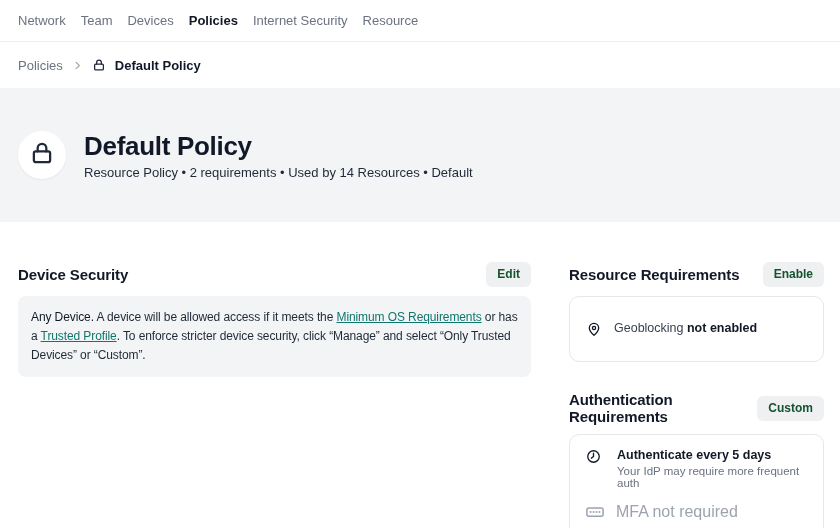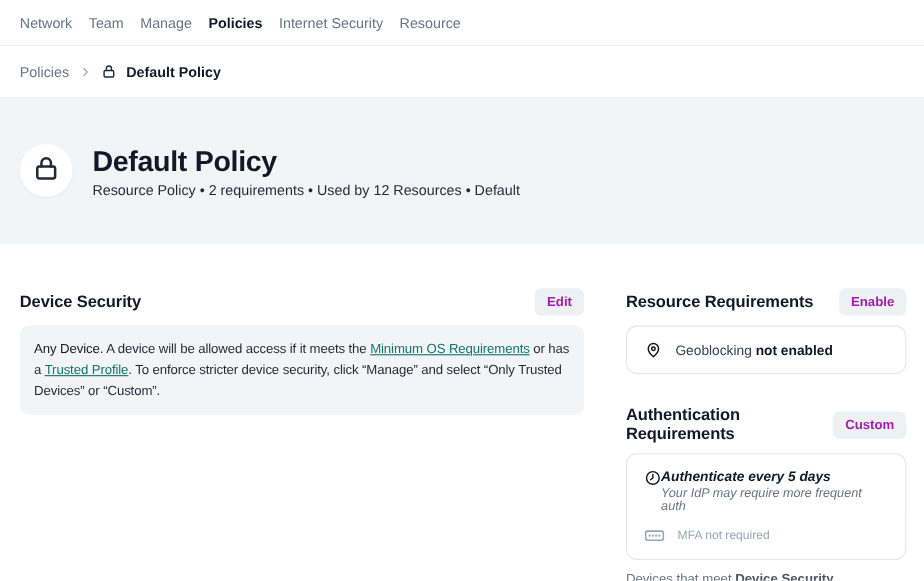--- a/index.html
+++ b/index.html
@@ -49,63 +49,63 @@
   .col-right { width:255px; flex:none; }
 
   .section-head {
     display:flex; justify-content:space-between; align-items:center;
     margin-bottom:9px; min-height:25px;
   }
   .section-title { font-size:15px; font-weight:700; color:#111827; letter-spacing:-0.1px; }
   .btn {
     background:#eef0f2; border:none; border-radius:6px;
     padding:6px 11px; font-family:inherit;
-    font-size:12px; font-weight:600; color:#a21caf; cursor:pointer;
+    font-size:12px; font-weight:600; color:#14532d; cursor:pointer;
     line-height:13px;
     text-align:center;
   }
 
   .info-box {
     background:#f3f4f5; border-radius:8px;
     padding:12px 13px; font-size:12px; line-height:19px; color:#1f2937;
     letter-spacing:-0.1px;
   }
   .info-box .lead { font-weight:400; color:#111827; }
   .info-box .ilink { text-decoration:underline; color:#0f766e; cursor:pointer; }
 
   .card {
     background:#ffffff; border:1px solid #e5e7eb; border-radius:10px;
   }
-  .geo-card { padding:13px 16px; display:flex; align-items:flex-end; gap:12px; }
+  .geo-card { padding:24px 16px; display:flex; align-items:flex-start; gap:12px; }
   .geo-card svg { flex:none; display:block; stroke:#111827; }
   .geo-text { font-size:12.5px; color:#374151; }
   .geo-text b { font-weight:700; color:#111827; }
 
   .auth-card { padding:13px 16px 15px; margin-bottom:9px; }
-  .auth-row1 { display:flex; gap:0;font-style:italic; }
+  .auth-row1 { display:flex; gap:16px; }
   .auth-row1 svg { flex:none; display:block; margin-top:1px; stroke:#111827; }
   .auth-line1 { font-size:12.5px; font-weight:600; color:#111827; }
   .auth-line1 b { font-weight:700; }
   .auth-line2 { font-size:11.5px; color:#6b7280; margin-top:3px; }
   .mfa-row { display:flex; align-items:center; gap:12px; margin-top:14px; }
   .mfa-row svg { flex:none; display:block; }
-  .mfa-text { font-size:11px; color:#9ca3af; }
+  .mfa-text { font-size:16px; color:#9ca3af; }
 
   .footnote { font-size:12px; line-height:17.5px; color:#6b7280; }
   .footnote .flink { font-weight:700; text-decoration:underline; color:#4b5563; cursor:pointer; }
 
   .auth-section { margin-top:29px; }
 </style>
 </head>
 <body>
 
 <div class="topnav">
   <span class="nav-item">Network</span>
   <span class="nav-item">Team</span>
-  <span class="nav-item">Manage</span>
+  <span class="nav-item">Devices</span>
   <span class="nav-item active">Policies</span>
   <span class="nav-item">Internet Security</span>
   <span class="nav-item">Resource</span>
 </div>
 
 <div class="breadcrumb">
   <span class="crumb-root">Policies</span>
   <span class="crumb-sep">
     <svg width="11" height="11" viewBox="0 0 24 24" fill="none" stroke-width="2.4" stroke-linecap="round" stroke-linejoin="round">
         <polyline points="9 5 16 12 9 19"></polyline>
@@ -124,21 +124,21 @@
   <div class="hero-avatar">
     <span>
       <svg width="26" height="26" viewBox="0 0 24 24" fill="none" stroke-width="2.1" stroke-linecap="round" stroke-linejoin="round">
           <rect x="4.5" y="10.5" width="15" height="10" rx="1.8"></rect>
           <path d="M8 10.5 V7.5 a4 4 0 0 1 8 0 v3"></path>
         </svg>
     </span>
   </div>
   <div>
     <div class="hero-title">Default Policy</div>
-    <div class="hero-sub">Resource Policy • 2 requirements • Used by 12 Resources • Default</div>
+    <div class="hero-sub">Resource Policy • 2 requirements • Used by 14 Resources • Default</div>
   </div>
 </div>
 
 <div class="content">
 
   <div class="col-left">
     <div class="section-head">
       <span class="section-title">Device Security</span>
       <button class="btn">Edit</button>
     </div>

